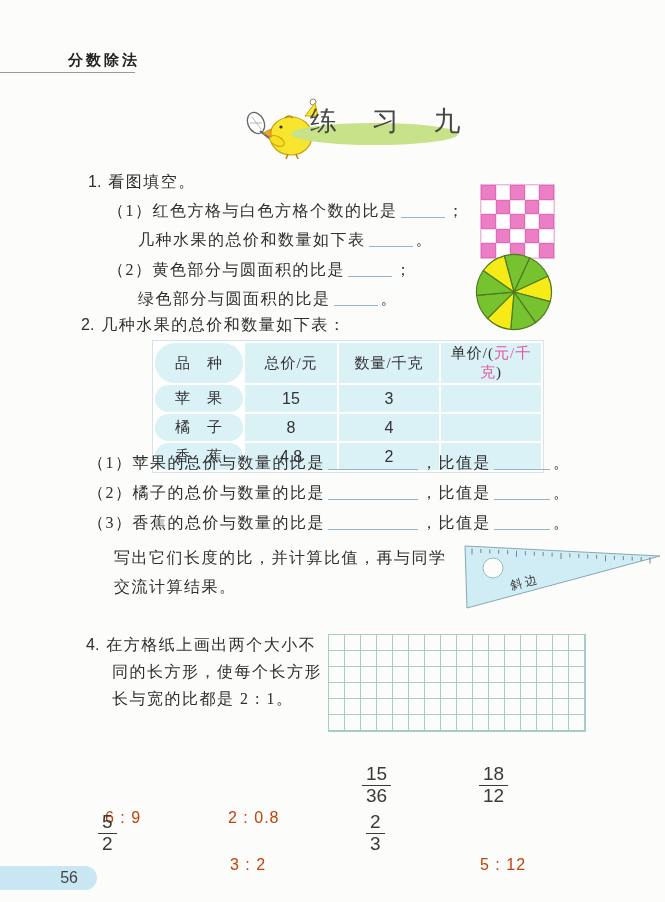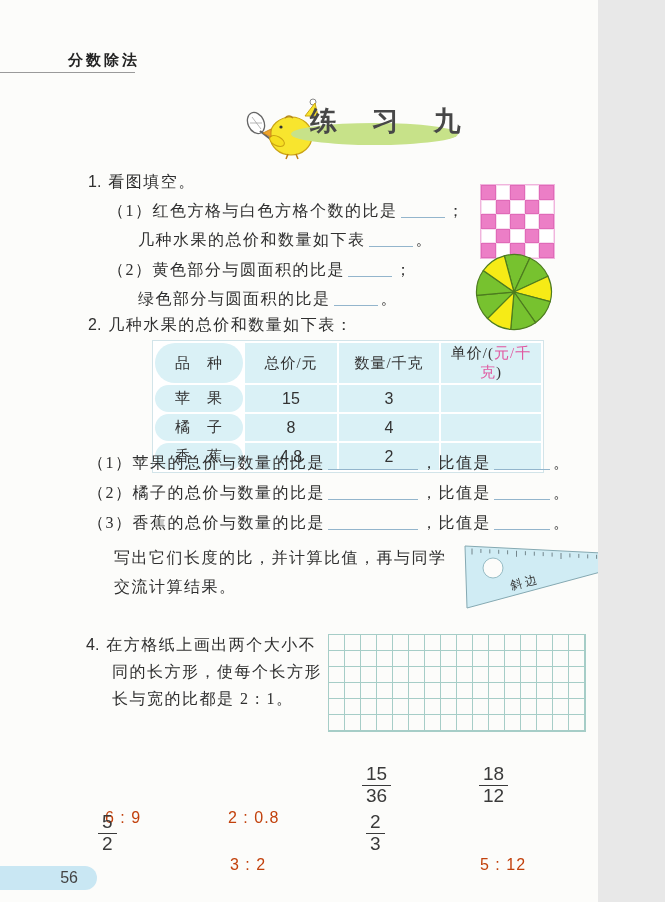--- a/index.html
+++ b/index.html
@@ -1,27 +1,27 @@
 <!DOCTYPE html>
 <html style="--accent-pink: #e0559f; --table-cell: #daf1f6; --grid-line: #a6cdc7; --title-ellipse: #c7e289; --pill-bg: #c9e7f3; --cb-pink: #ec7ec6;"><head>
 <meta charset="utf-8">
 <style>
   html,body{margin:0;padding:0;background:#e8e8e8;}
-  #page{position:relative;width:598px;height:902px;background:#fcfcfa;overflow:hidden;
+  #page{position:relative;width:665px;height:902px;background:#fcfcfa;overflow:hidden;
         font-family:"Liberation Sans",sans-serif;color:#2f2f2f;}
   .abs{position:absolute;}
   .cn{font-family:"Liberation Serif",serif;}
   .qline{font-size:16px;letter-spacing:1.5px;white-space:nowrap;font-family:"Liberation Serif",serif;}
   .qnum{font-family:"Liberation Sans",sans-serif;letter-spacing:0;margin-right:7px;}
   .blank{display:inline-block;height:14px;border-bottom:1px solid #93b5cc;vertical-align:-2px;margin:0 3px;}
   .b45{width:44px;}.b58{width:56px;}.b90{width:90px;}
   .header{left:68px;top:51px;font-size:15px;font-weight:bold;letter-spacing:3px;color:#222;}
   .header-rule{left:0;top:72px;width:135px;height:1px;background:#9a9a9a;}
   .title-ellipse{left:291px;top:123px;width:167px;height:22px;background:var(--title-ellipse);border-radius:50%;}
-  .title{left:310px;top:103px;font-size:27px;font-weight:700;letter-spacing:14px;color:#474747;}
+  .title{left:310px;top:103px;font-size:27px;font-weight:400;letter-spacing:14px;color:#474747;}
   .checkerboard{left:480px;top:184px;width:73px;height:73px;display:grid;
     grid-template-columns:repeat(5,1fr);grid-template-rows:repeat(5,1fr);
     background:#fff;border:1px solid #f0b4dd;}
   .cb-cell{box-shadow:inset 0 0 0 1px #f8ddef;}
   .cb-pink{background:var(--cb-pink);box-shadow:inset 0 0 0 1px #e06ab8;}
   .fruit-table{position:absolute;left:152px;top:340px;border-collapse:separate;border-spacing:2px;
     background:#fff;border:1px solid #d2e4e9;}
   .fruit-table td{background:var(--table-cell);text-align:center;height:25px;font-size:15px;
     letter-spacing:1px;color:#333;font-family:"Liberation Serif",serif;}
   .fruit-table td.numcell{font-family:"Liberation Sans",sans-serif;font-size:16px;letter-spacing:0;}
@@ -119,21 +119,21 @@
       <path d="M40,40 L55.8,6.0 A37.5,37.5 0 0 1 74.0,24.2 Z" fill="#77c22f" stroke="#4d7c1f" stroke-width="1.2"></path>
       <path d="M40,40 L74.0,24.2 A37.5,37.5 0 0 1 76.2,49.7 Z" fill="#f6eb16" stroke="#4d7c1f" stroke-width="1.2"></path>
       <path d="M40,40 L76.2,49.7 A37.5,37.5 0 0 1 61.5,70.7 Z" fill="#77c22f" stroke="#4d7c1f" stroke-width="1.2"></path>
       <path d="M40,40 L61.5,70.7 A37.5,37.5 0 0 1 36.7,77.4 Z" fill="#77c22f" stroke="#4d7c1f" stroke-width="1.2"></path>
       <path d="M40,40 L36.7,77.4 A37.5,37.5 0 0 1 13.5,66.5 Z" fill="#f6eb16" stroke="#4d7c1f" stroke-width="1.2"></path>
       <path d="M40,40 L13.5,66.5 A37.5,37.5 0 0 1 2.6,43.3 Z" fill="#77c22f" stroke="#4d7c1f" stroke-width="1.2"></path>
       <path d="M40,40 L2.6,43.3 A37.5,37.5 0 0 1 9.3,18.5 Z" fill="#77c22f" stroke="#4d7c1f" stroke-width="1.2"></path>
       <path d="M40,40 L9.3,18.5 A37.5,37.5 0 0 1 30.3,3.8 Z" fill="#f6eb16" stroke="#4d7c1f" stroke-width="1.2"></path>
     </svg>
 
-  <div class="abs qline" style="left:88px;top:315px">
+  <div class="abs qline" style="left:81px;top:315px">
     <span class="qnum">2.</span><span>几种水果的总价和数量如下表：</span>
   </div>
 
   <table class="fruit-table">
     <tbody>
         <tr>
       <td class="c1">品　种</td>
       <td class="c2">总价/元</td>
       <td class="c3">数量/千克</td>
       <td class="c4"><span>单价/(</span><span class="pink">元/千克</span><span>)</span></td>

